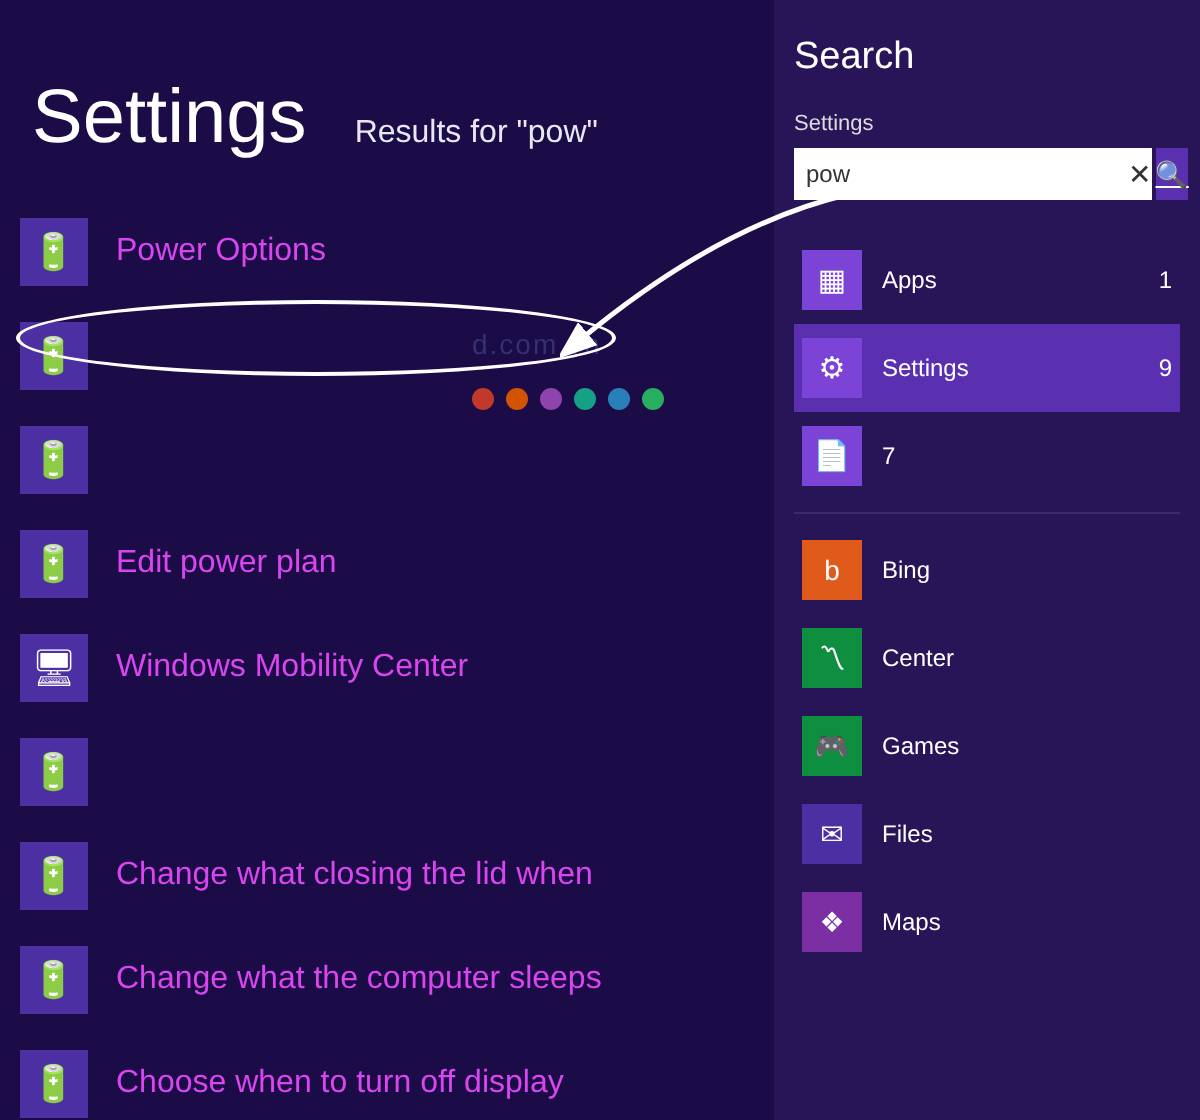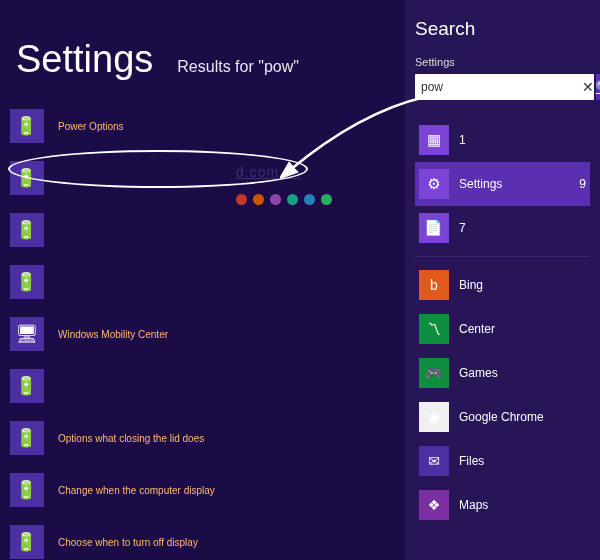--- a/index.html
+++ b/index.html
@@ -10,39 +10,39 @@
   color: #fff;
   overflow: hidden;
   position: relative;
 }
 .left-panel {
   position: absolute; left: 0; top: 0; width: 405px; height: 560px;
   background: #1b0b46;
   padding-left: 10px;
 }
 .right-panel {
-  position: absolute; right: 0; top: 0; width: 195px; height: 560px;
+  position: absolute; right: 0; top: 0; width: 213px; height: 560px;
   background: #271558;
   padding: 10px 10px 0 10px;
 }
 .heading-row { display: flex; align-items: baseline; margin-top: 38px; margin-left: 6px; }
 .heading { font-size: 38px; font-weight: 300; }
 .subheading { font-size: 16px; font-weight: 300; margin-left: 24px; color: #e8e8f2; }
 .results { margin-top: 22px; }
 .result-item {
   display: flex; align-items: center;
   height: 46px; margin-bottom: 6px;
   cursor: pointer;
 }
 .result-icon {
   width: 34px; height: 34px; background: #4b2fa3;
   margin-right: 14px; display: flex; align-items: center; justify-content: center;
   font-size: 18px;
 }
-.result-label { font-size: 10px; color: #fdba74; }
+.result-label { font-size: 16px; color: #d946ef; }
 .search-title { font-size: 19px; font-weight: 400; margin-top: 8px; }
 .search-context { font-size: 11px; margin-top: 16px; color: #ddd; }
 .search-box {
   display: flex; margin-top: 6px; width: 175px; text-decoration: underline;
 }
 .search-input {
   flex: 1; height: 26px; border: none; padding: 0 6px;
   font-size: 12px; background: #fff; color: #333;
   outline: none;
 }
@@ -76,21 +76,20 @@
   cursor: pointer; font-size: 12px;
 }
 .app-icon {
   width: 30px; height: 30px; margin-right: 10px;
   display: flex; align-items: center; justify-content: center; font-size: 14px; color: #fff;
 }
 .watermark {
   position: absolute; left: 236px; top: 164px;
   font-size: 14px; color: rgba(100,120,200,0.35); letter-spacing: 1px;
   pointer-events: none;
-  text-decoration: underline;
 }
 .dots {
   position: absolute; left: 236px; top: 194px; display: flex; gap: 6px;
   pointer-events: none;
 }
 .dot { width: 11px; height: 11px; border-radius: 50%; }
 .callout-ellipse {
   position: absolute; left: 8px; top: 150px; width: 300px; height: 38px;
   border: 2px solid #fff; border-radius: 50%;
   pointer-events: none;
@@ -114,35 +113,36 @@
         <div class="result-label">Power Options</div>
       </div>
       <div class="result-item">
         <div class="result-icon">🔋</div>
       </div>
       <div class="result-item">
         <div class="result-icon">🔋</div>
       </div>
       <div class="result-item">
         <div class="result-icon">🔋</div>
+        <div class="result-label">Edit power plan</div>
       </div>
       <div class="result-item">
         <div class="result-icon">🖥</div>
         <div class="result-label">Windows Mobility Center</div>
       </div>
       <div class="result-item">
         <div class="result-icon">🔋</div>
       </div>
       <div class="result-item">
         <div class="result-icon">🔋</div>
-        <div class="result-label">Options what closing the lid does</div>
-      </div>
-      <div class="result-item">
-        <div class="result-icon">🔋</div>
-        <div class="result-label">Change when the computer display</div>
+        <div class="result-label">Change what closing the lid when</div>
+      </div>
+      <div class="result-item">
+        <div class="result-icon">🔋</div>
+        <div class="result-label">Change what the computer sleeps</div>
       </div>
       <div class="result-item">
         <div class="result-icon">🔋</div>
         <div class="result-label">Choose when to turn off display</div>
       </div>
     </div>
 </div>
 
 <div class="right-panel">
   <div class="search-title">Search</div>
@@ -152,20 +152,21 @@
     <button class="search-clear">
       <span>✕</span>
     </button>
     <button class="search-go">
       <span>🔍</span>
     </button>
   </div>
   <div class="cat-list" id="cats">
       <div class="cat-item">
         <div class="cat-icon">▦</div>
+        <div class="cat-label">Apps</div>
         <div class="cat-count">1</div>
       </div>
       <div class="cat-item selected">
         <div class="cat-icon">⚙</div>
         <div class="cat-label">Settings</div>
         <div class="cat-count">9</div>
       </div>
       <div class="cat-item">
         <div class="cat-icon">📄</div>
         <div class="cat-count">7</div>
@@ -177,24 +178,20 @@
         <div class="app-icon" style="background:#e05a1c">b</div>
         <div class="app-label">Bing</div>
       </div>
       <div class="app-item">
         <div class="app-icon" style="background:#0e8f3f">〽</div>
         <div class="app-label">Center</div>
       </div>
       <div class="app-item">
         <div class="app-icon" style="background:#0e8f3f">🎮</div>
         <div class="app-label">Games</div>
-      </div>
-      <div class="app-item">
-        <div class="app-icon" style="background:#f0f0f0">◉</div>
-        <div class="app-label">Google Chrome</div>
       </div>
       <div class="app-item">
         <div class="app-icon" style="background:#4b2fa3">✉</div>
         <div class="app-label">Files</div>
       </div>
       <div class="app-item">
         <div class="app-icon" style="background:#7b2fa3">❖</div>
         <div class="app-label">Maps</div>
       </div>
     </div>

